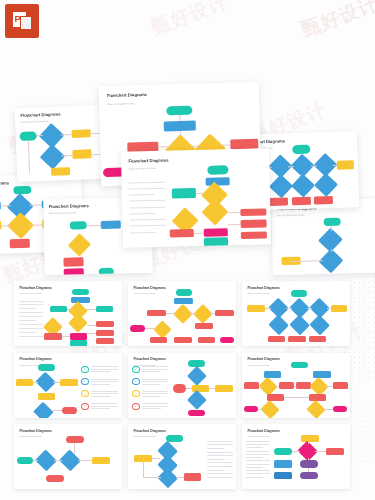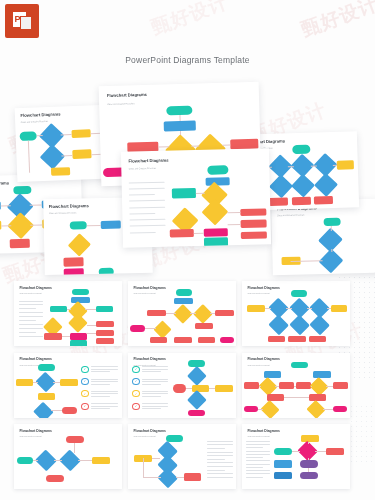--- a/index.html
+++ b/index.html
@@ -96,21 +96,20 @@
   <div class="wm" style="left:70px;top:330px;opacity:.28;">甄好设计</div>
   <div class="wm" style="left:285px;top:330px;opacity:.28;">甄好设计</div>
 
   <div class="pptlogo">
     <span class="tile">
       <span class="sq1"></span>
       <span class="sq2"></span>
       <span class="pl">P</span>
     </span>
   </div>
-  <div class="subtitle">PowerPoint Diagrams Template</div>
 
   <div id="hero">
       <div class="slide" style="left: -36px; top: 175px; width: 118px; height: 78px; transform: rotate(-1.5deg); z-index: 1;">
         <div class="s-title" style="left: 5%; top: 7%; font-size: 4.2px;">Flowchart Diagrams</div>
         <div class="nd pill" style="left: 42%; top: 14%; width: 16%; height: 11%; background: rgb(30, 201, 176);"></div>
         <div class="nd rect" style="left: 14%; top: 33%; width: 17%; height: 11%; background: rgb(63, 159, 219);"></div>
         <div class="nd dia" style="left: 40%; top: 28%; width: 16%; height: 24%; background: rgb(63, 159, 219);"></div>
         <div class="nd rect" style="left: 66%; top: 33%; width: 17%; height: 11%; background: rgb(63, 159, 219);"></div>
         <div class="nd rect" style="left: 14%; top: 58%; width: 17%; height: 11%; background: rgb(248, 198, 48);"></div>
         <div class="nd dia" style="left: 40%; top: 53%; width: 16%; height: 24%; background: rgb(248, 198, 48);"></div>

